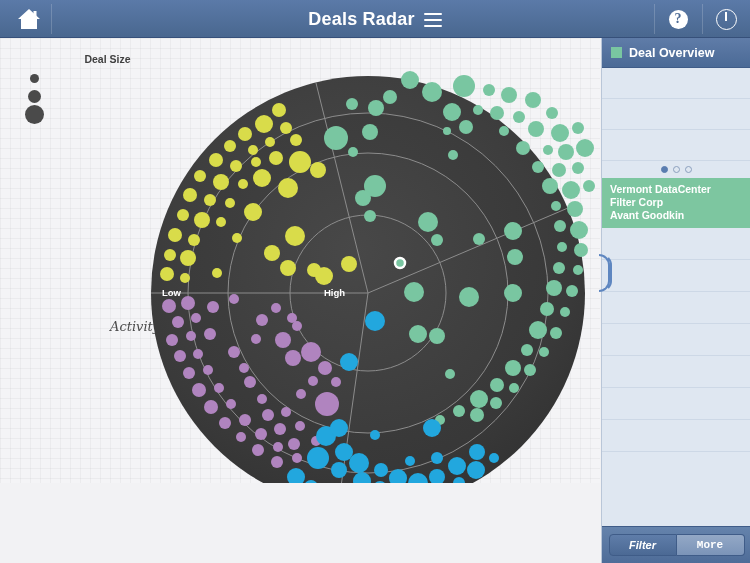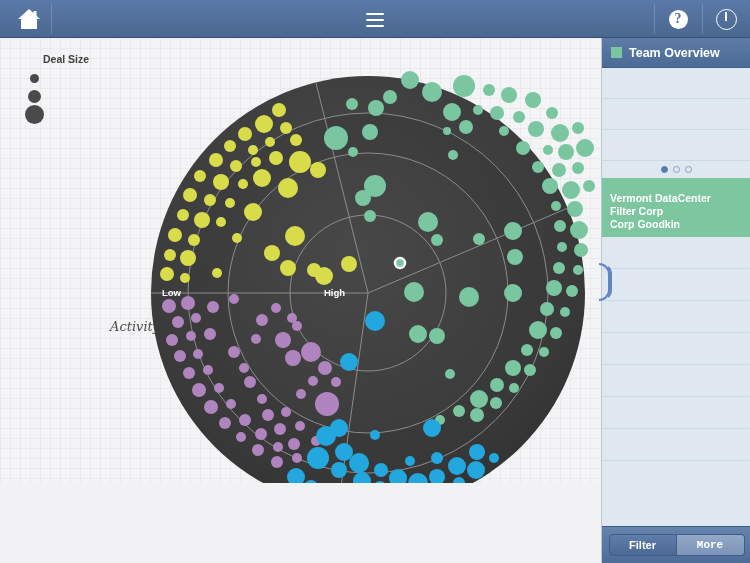--- a/index.html
+++ b/index.html
@@ -42,20 +42,21 @@
 
   
   .canvas{
     position:absolute;left:0;top:38px;width:600px;height:445px;
     background-color:#f4f4f6;
     background-image:
       linear-gradient(to right, rgba(0,0,0,.035) 1px, transparent 1px),
       linear-gradient(to bottom, rgba(0,0,0,.035) 1px, transparent 1px);
     background-size:10px 10px;
     overflow:hidden;
+    text-align:center;
   }
 
   
   .legend{position:absolute;left:22px;top:15px;width:150px;}
   .legend-title{font-size:10.5px;font-weight:bold;color:#404040;margin-left:21px;margin-bottom:5px;}
   .legend-row{display:flex;align-items:center;height:17px;margin-bottom:1px;}
   .legend-dot{border-radius:50%;background:#4a4a4a;flex:0 0 auto;}
   .legend-lbl{font-size:10.5px;color:#3b3b3b;margin-left:7px;white-space:nowrap;}
   .lg-sw{width:24px;display:flex;justify-content:center;align-items:center;flex:0 0 24px;}
 
@@ -85,21 +86,21 @@
     display:flex;align-items:center;justify-content:space-between;
     padding:0 9px;height:31px;border-bottom:1px solid #cdd8e6;font-size:11px;
   }
   .kv .k{color:#4c5562;}
   .kv .v{color:#1f2733;font-weight:bold;}
   .overview .kv{height:30px;}
   .dots{height:17px;display:flex;align-items:center;justify-content:center;gap:5px;background:#dfe7f1;}
   .dot{width:7px;height:7px;border-radius:50%;border:1px solid #8ba0bd;box-sizing:border-box;}
   .dot.on{background:#5a7db0;border-color:#5a7db0;}
   .deal-hd{
-    background:#7dc6a0;padding:14px 8px 6px 8px;color:#fff;
+    background:#7dc6a0;padding:5px 8px 6px 8px;color:#fff;
     font-size:10.5px;font-weight:bold;line-height:13px;
   }
   .detail{position:relative;}
   .chev{
     position:absolute;left:-1px;top:26px;width:9px;height:34px;
     border:2px solid #5e86c0;border-left:none;border-radius:0 18px 18px 0;
     border-top-color:transparent;border-bottom-color:transparent;
   }
   .chev::before{
     content:"";position:absolute;left:-2px;top:-2px;width:9px;height:34px;
@@ -110,38 +111,39 @@
     background:linear-gradient(#6583ac,#4e6c98);
     display:flex;align-items:center;justify-content:center;gap:0;
     border-top:1px solid #3f5c88;
   }
   .fbtn{
     width:68px;height:22px;display:flex;align-items:center;justify-content:center;
     color:#fff;font-size:11px;font-weight:bold;
     background:linear-gradient(#5f7da9,#4b6994);
     border:1px solid #3f5c88;box-sizing:border-box;
   }
-  .fbtn.first{border-radius:4px 0 0 4px;}
+  .fbtn.first{border-radius:4px 0 0 4px;font-style:italic;}
   .fbtn.last{border-radius:0 4px 4px 0;background:linear-gradient(#93a8c6,#7b94b8);border-left:none;font-family:Liberation Mono, monospace;}
 </style>
 </head>
 <body>
 
 <div id="app">
 
   <div class="header">
     <div class="hdr-home">
       <svg width="26" height="24" viewBox="0 0 26 24">
         <path d="M13 2 L24 12 L21 12 L21 22 L5 22 L5 12 L2 12 Z" fill="#ffffff"></path>
         <rect x="17.5" y="4" width="3" height="5" fill="#ffffff"></rect>
       </svg>
       <span class="sep"></span>
     </div>
 
     <div class="hdr-title">
+      <span>Deals Radar</span>
       <span class="hamburger">
           <i></i>
           <i></i>
           <i></i>
         </span>
     </div>
 
     <div class="hdr-right">
       <div class="hdr-btn">
         <span class="sep"></span>
@@ -406,21 +408,21 @@
       <g>
         <text class="inlabel" x="162" y="258">Low</text>
         <text class="inlabel" x="345" y="258" text-anchor="end">High</text>
       </g>
     </svg>
   </div>
 
   <div class="panel">
     <div class="panel-head">
       <span class="sq"></span>
-      <span class="tt">Team Overview</span>
+      <span class="tt">Deal Overview</span>
     </div>
 
     <div class="overview" id="overview-rows">
         <div class="kv">
           <span class="k"></span>
           <span class="v"></span>
         </div>
         <div class="kv">
           <span class="k"></span>
           <span class="v"></span>
@@ -433,21 +435,21 @@
 
     <div class="dots" id="pager-dots">
         <span class="dot on"></span>
         <span class="dot"></span>
         <span class="dot"></span>
       </div>
 
     <div class="deal-hd" id="deal-header">
         <div>Vermont DataCenter</div>
         <div>Filter Corp</div>
-        <div>Corp Goodkin</div>
+        <div>Avant Goodkin</div>
       </div>
 
     <div class="detail">
       <span class="chev"></span>
       <div id="detail-rows">
           <div class="kv">
             <span class="k"></span>
             <span class="v"></span>
           </div>
           <div class="kv">

